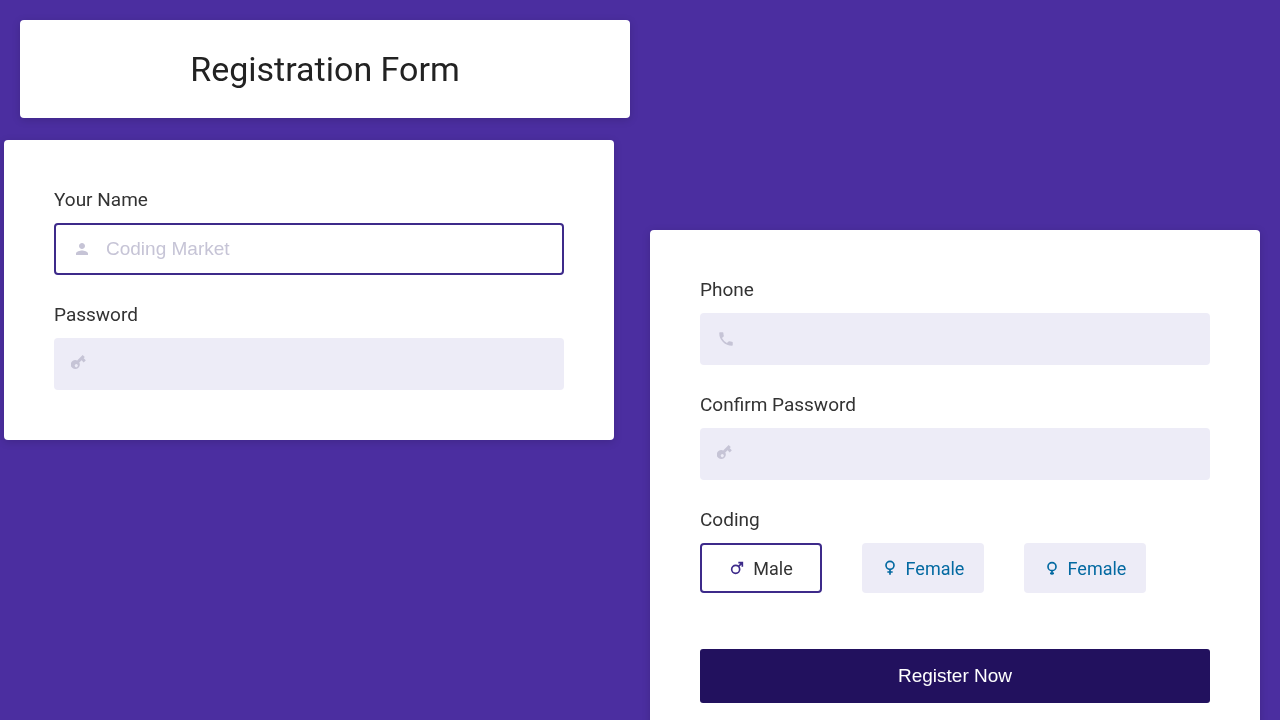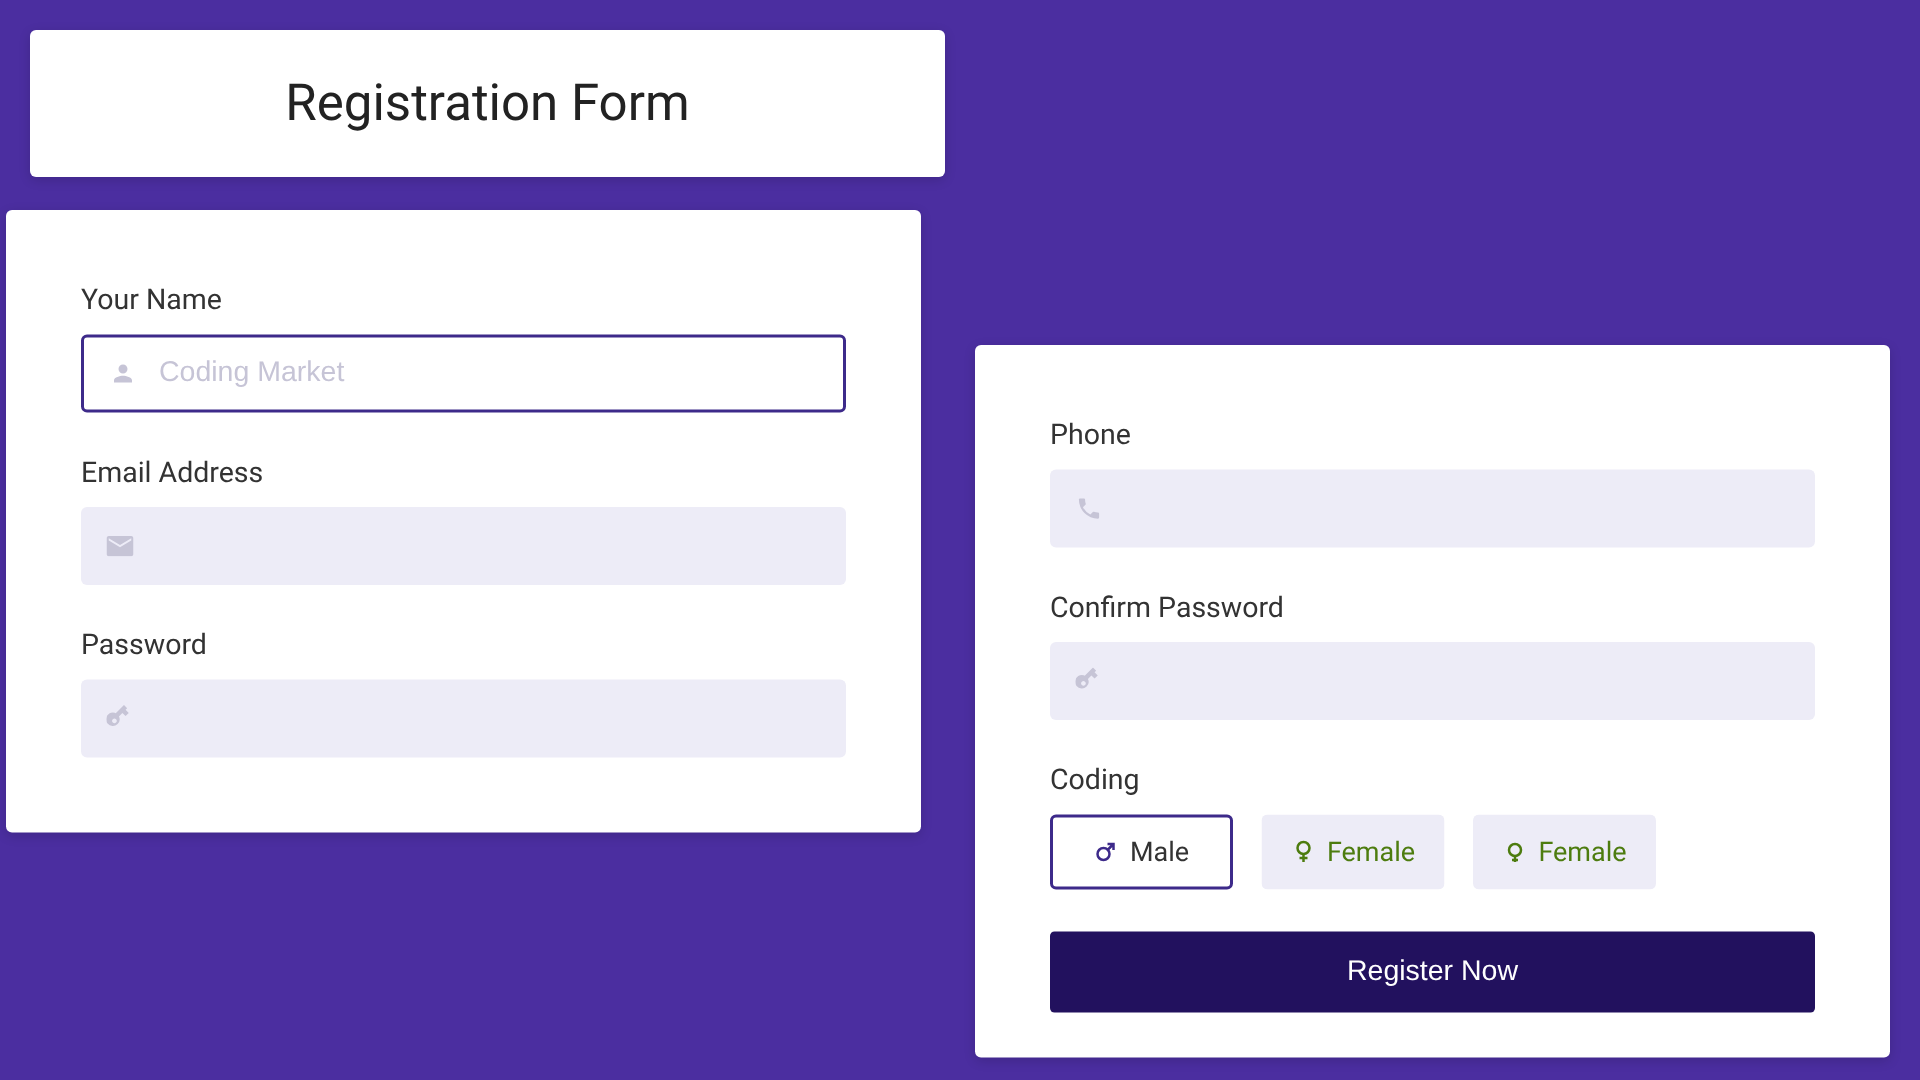--- a/index.html
+++ b/index.html
@@ -84,33 +84,33 @@
     font-size: 19px;
     color: #333;
     flex: 1;
     height: 100%;
   }
   .input-wrap input::placeholder {
     color: #c6c4d6;
   }
   .gender-row {
     display: flex;
-    gap: 19px;
+    gap: 40px;
   }
   .gender-option {
     flex: 0 0 122px;
     height: 50px;
     background: #edecf7;
     border-radius: 4px;
     display: flex;
     align-items: center;
     justify-content: center;
     gap: 8px;
     font-size: 18px;
-    color: #4d7c0f;
+    color: #0369a1;
     cursor: pointer;
     border: 2px solid transparent;
   }
   .gender-option.selected {
     background: #fff;
     border: 2px solid #3d2a8a;
     color: #333;
   }
   .gender-option.selected .g-icon { color: #3d2a8a; }
   .g-icon {
@@ -122,20 +122,21 @@
   }
   .submit-btn {
     width: 100%;
     height: 54px;
     background: #22115e;
     color: #fff;
     font-size: 19px;
     border: none;
     border-radius: 3px;
     cursor: pointer;
+    margin-top: 28px;
   }
   svg { display: block; }
 </style>
 </head>
 <body>
 
 <div class="card title-card">
   <h1>Registration Form</h1>
 </div>
 
@@ -146,31 +147,20 @@
     <div class="input-wrap focused">
       <span class="input-icon">
         <svg width="18" height="18" viewBox="0 0 24 24" fill="#c6c4d6">
             <path d="M12 12c2.21 0 4-1.79 4-4s-1.79-4-4-4-4 1.79-4 4 1.79 4 4 4zm0 2c-2.67 0-8 1.34-8 4v2h16v-2c0-2.66-5.33-4-8-4z"></path>
           </svg>
       </span>
       <input type="text" placeholder="Coding Market" style="">
     </div>
   </div>
 
-  <div class="field">
-    <label class="field-label">Email Address</label>
-    <div class="input-wrap">
-      <span class="input-icon">
-        <svg width="18" height="14" viewBox="0 0 24 18" fill="#c6c4d6">
-            <path d="M22 0H2C0.9 0 0 0.9 0 2v14c0 1.1 0.9 2 2 2h20c1.1 0 2-0.9 2-2V2c0-1.1-0.9-2-2-2zm0 4l-10 6L2 4V2l10 6 10-6v2z"></path>
-          </svg>
-      </span>
-      <input type="text" placeholder="" style="">
-    </div>
-  </div>
 
   <div class="field">
     <label class="field-label">Password</label>
     <div class="input-wrap">
       <span class="input-icon">
         <svg width="18" height="18" viewBox="0 0 24 24" fill="#c6c4d6">
             <path d="M12.65 10A6 6 0 1 0 7 14a5.9 5.9 0 0 0 5.65-4H17v4h4v-4h2v-4H12.65zM7 12a2 2 0 1 1 2-2 2 2 0 0 1-2 2z" transform="rotate(-45 12 12)"></path>
           </svg>
       </span>
       <input type="password" placeholder="" style="">

